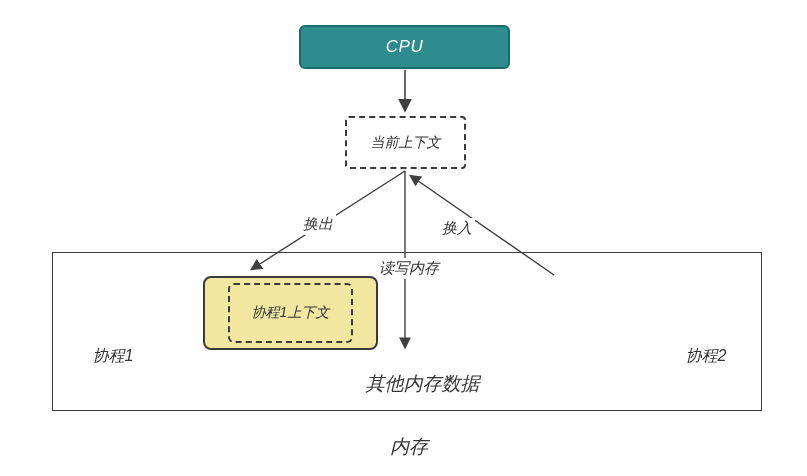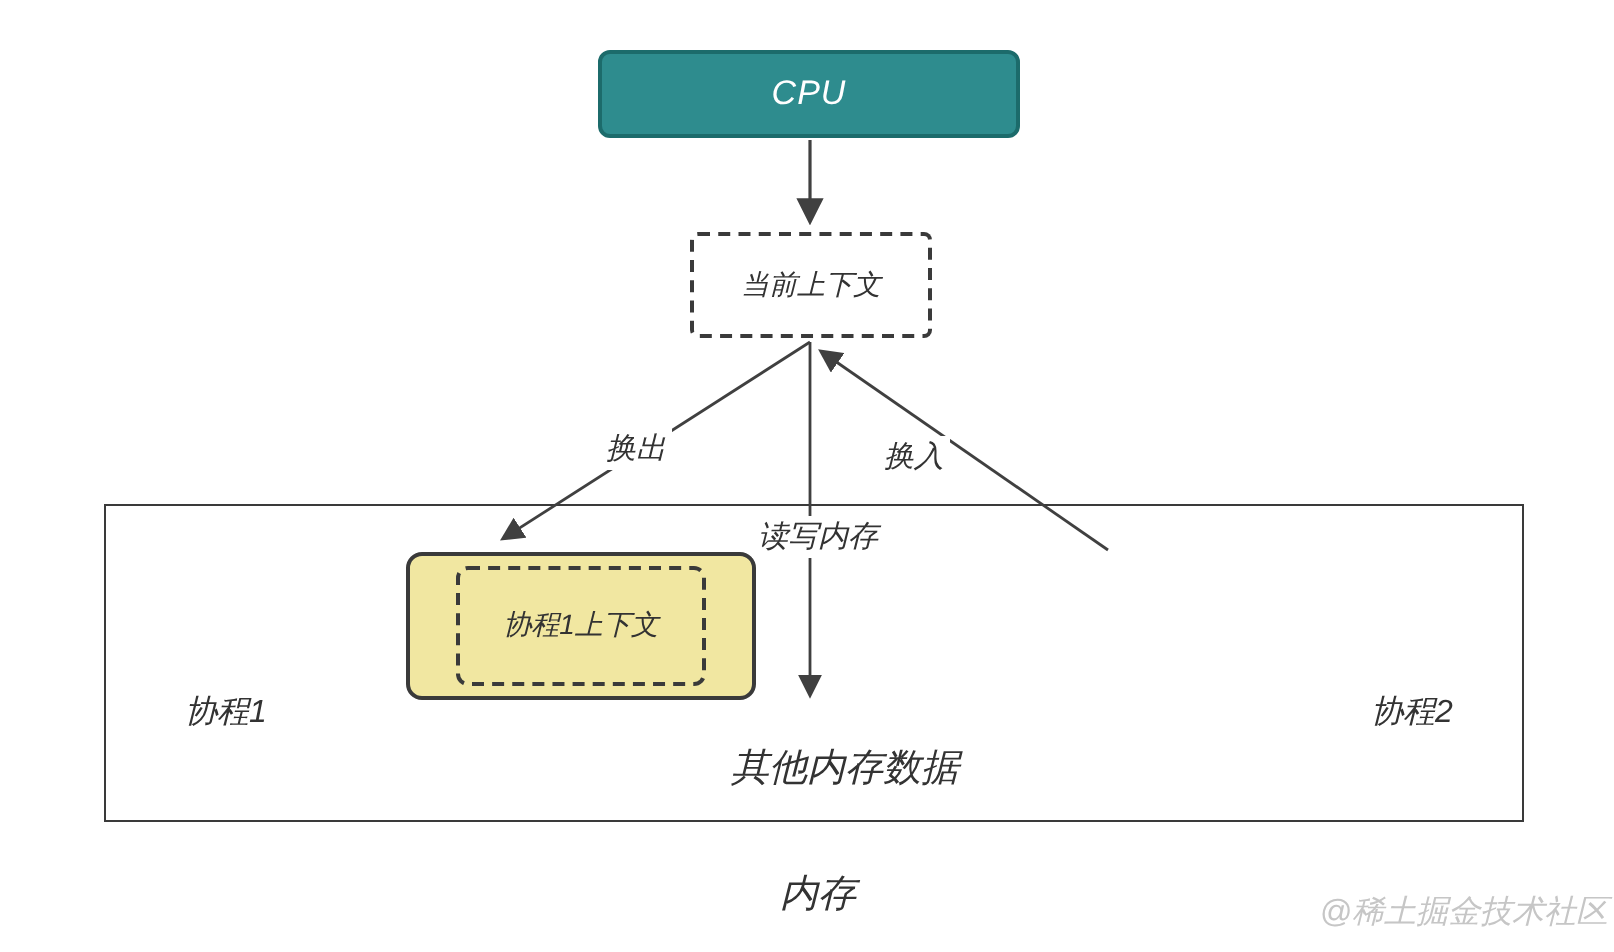--- a/index.html
+++ b/index.html
@@ -80,15 +80,14 @@
   <div class="abs center side-label co2-label">协程2</div>
 
   <div class="abs center memory-label">内存</div>
 
   <div class="abs center other-data">其他内存数据</div>
 
   <div class="abs edge-label swap-out-label">换出</div>
   <div class="abs edge-label swap-in-label">换入</div>
   <div class="abs edge-label rw-label">读写内存</div>
 
-  <div class="abs watermark">@稀土掘金技术社区</div>
 
 </div>
 
 </body></html>

